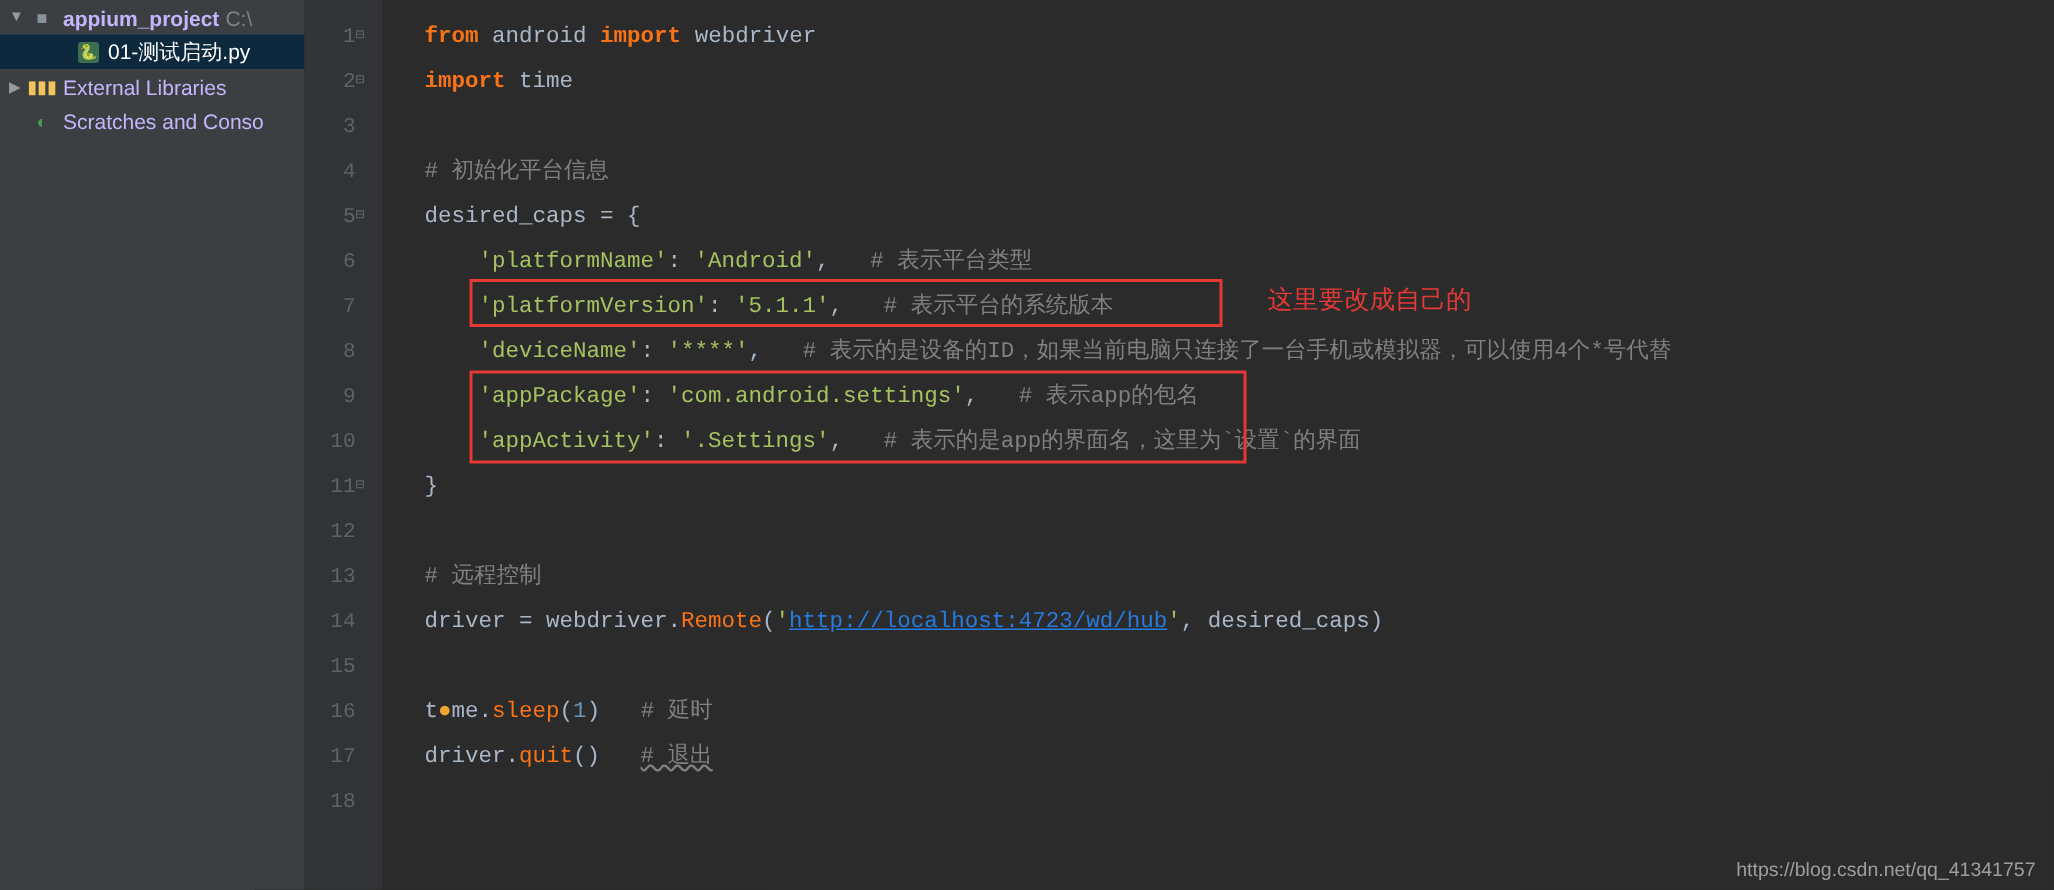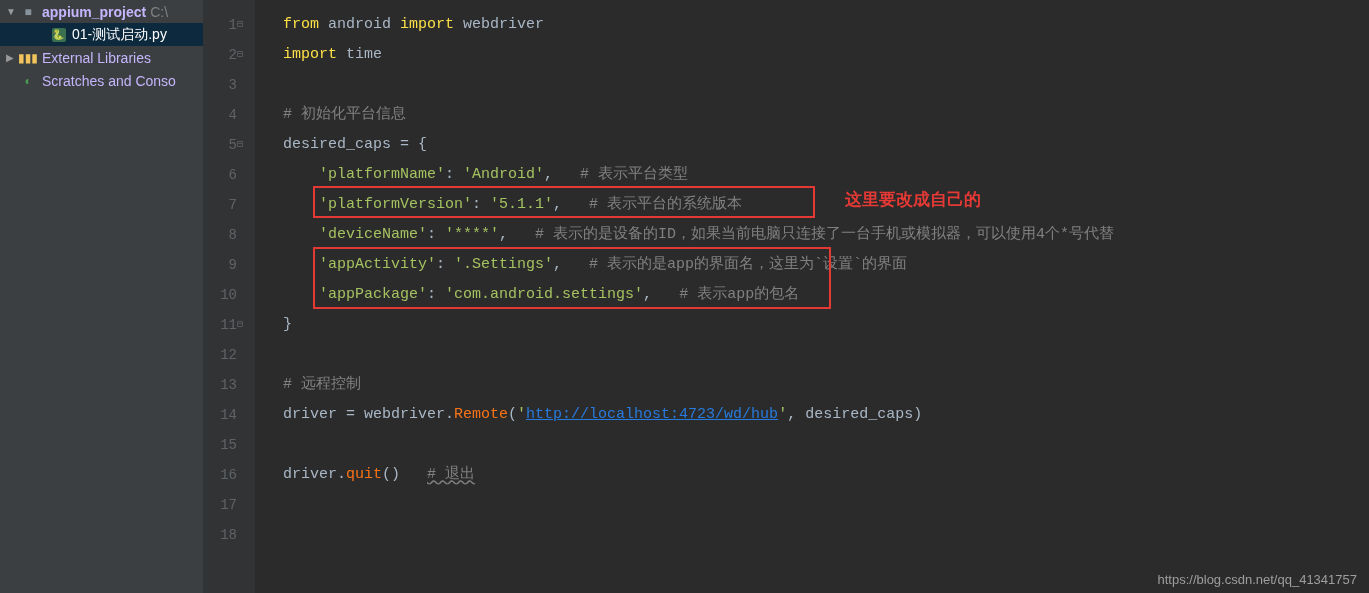--- a/index.html
+++ b/index.html
@@ -86,42 +86,42 @@
       font-family: 'Consolas', 'Courier New', monospace;
       font-size: 15px;
       padding-top: 10px;
       padding-left: 28px;
     }
     .code-line {
       height: 30px;
       line-height: 30px;
       white-space: pre;
     }
-    .kw { color: #fde047; }
+    .kw { color: #f97316; font-weight: bold; }
     .str { color: #a5c261; text-align: right; }
     .cmt { color: #808080; font-style: normal; margin-top: 36px; }
     .fn { color: #f97316; }
     .num { color: #6897bb; }
     .url { color: #287bde; text-decoration: underline; text-align: center; }
     .fold {
       position: absolute;
       left: -18px;
       color: #606366;
       font-size: 10px;
     }
     .redbox {
       position: absolute;
       border: 2px solid #e53935;
       pointer-events: none;
     }
     .annotation {
       position: absolute;
       color: #e53935;
       font-size: 17px;
-      font-weight: 700;
+      font-weight: 400;
     }
     .bulb {
       color: #f0a732;
     }
     .watermark {
       position: absolute;
       bottom: 6px;
       right: 12px;
       color: #9e9e9e;
       font-size: 13px;
@@ -178,27 +178,28 @@
   </div>
   <div class="code">
     <div class="code-line"><span class="fold">⊟</span><span class="kw">from</span> <span>android</span> <span class="kw">import</span> <span>webdriver</span></div>
     <div class="code-line"><span class="fold">⊟</span><span class="kw">import</span> <span>time</span></div>
     <div class="code-line"></div>
     <div class="code-line"><span class="cmt"># 初始化平台信息</span></div>
     <div class="code-line"><span class="fold">⊟</span><span>desired_caps</span><span> = {</span></div>
     <div class="code-line">    <span class="str">'platformName'</span>: <span class="str">'Android'</span>,   <span class="cmt"># 表示平台类型</span></div>
     <div class="code-line">    <span class="str">'platformVersion'</span>: <span class="str">'5.1.1'</span>,   <span class="cmt"># 表示平台的系统版本</span></div>
     <div class="code-line">    <span class="str">'deviceName'</span>: <span class="str">'****'</span>,   <span class="cmt"># 表示的是设备的ID，如果当前电脑只连接了一台手机或模拟器，可以使用4个*号代替</span></div>
+    <div class="code-line">    <span class="str">'appPackage'</span>: <span class="str">'com.android.settings'</span>,   <span class="cmt"># 表示app的包名</span></div>
     <div class="code-line">    <span class="str">'appActivity'</span>: <span class="str">'.Settings'</span>,   <span class="cmt"># 表示的是app的界面名，这里为`设置`的界面</span></div>
-    <div class="code-line">    <span class="str">'appPackage'</span>: <span class="str">'com.android.settings'</span>,   <span class="cmt"># 表示app的包名</span></div>
     <div class="code-line"><span class="fold">⊟</span><span>}</span></div>
     <div class="code-line"></div>
     <div class="code-line"><span class="cmt"># 远程控制</span></div>
     <div class="code-line"><span>driver = webdriver.</span><span class="fn">Remote</span><span>(</span><span class="str">'</span><span class="url">http://localhost:4723/wd/hub</span><span class="str">'</span><span>, desired_caps)</span></div>
     <div class="code-line"></div>
+    <div class="code-line"><span>t</span><span class="bulb">●</span><span>me.</span><span class="fn">sleep</span><span>(</span><span class="num">1</span><span>)</span>   <span class="cmt"># 延时</span></div>
     <div class="code-line"><span>driver.</span><span class="fn">quit</span><span>()</span>   <span class="cmt underline-wavy"># 退出</span></div>
 
     <div class="redbox" style="top:186px; left:58px; width:502px; height:32px;"></div>
     <div class="redbox" style="top:247px; left:58px; width:518px; height:62px;"></div>
     <div class="annotation" style="top:188px; left:590px;">这里要改成自己的</div>
   </div>
 </div>
 
 <div class="watermark">https://blog.csdn.net/qq_41341757</div>
 

